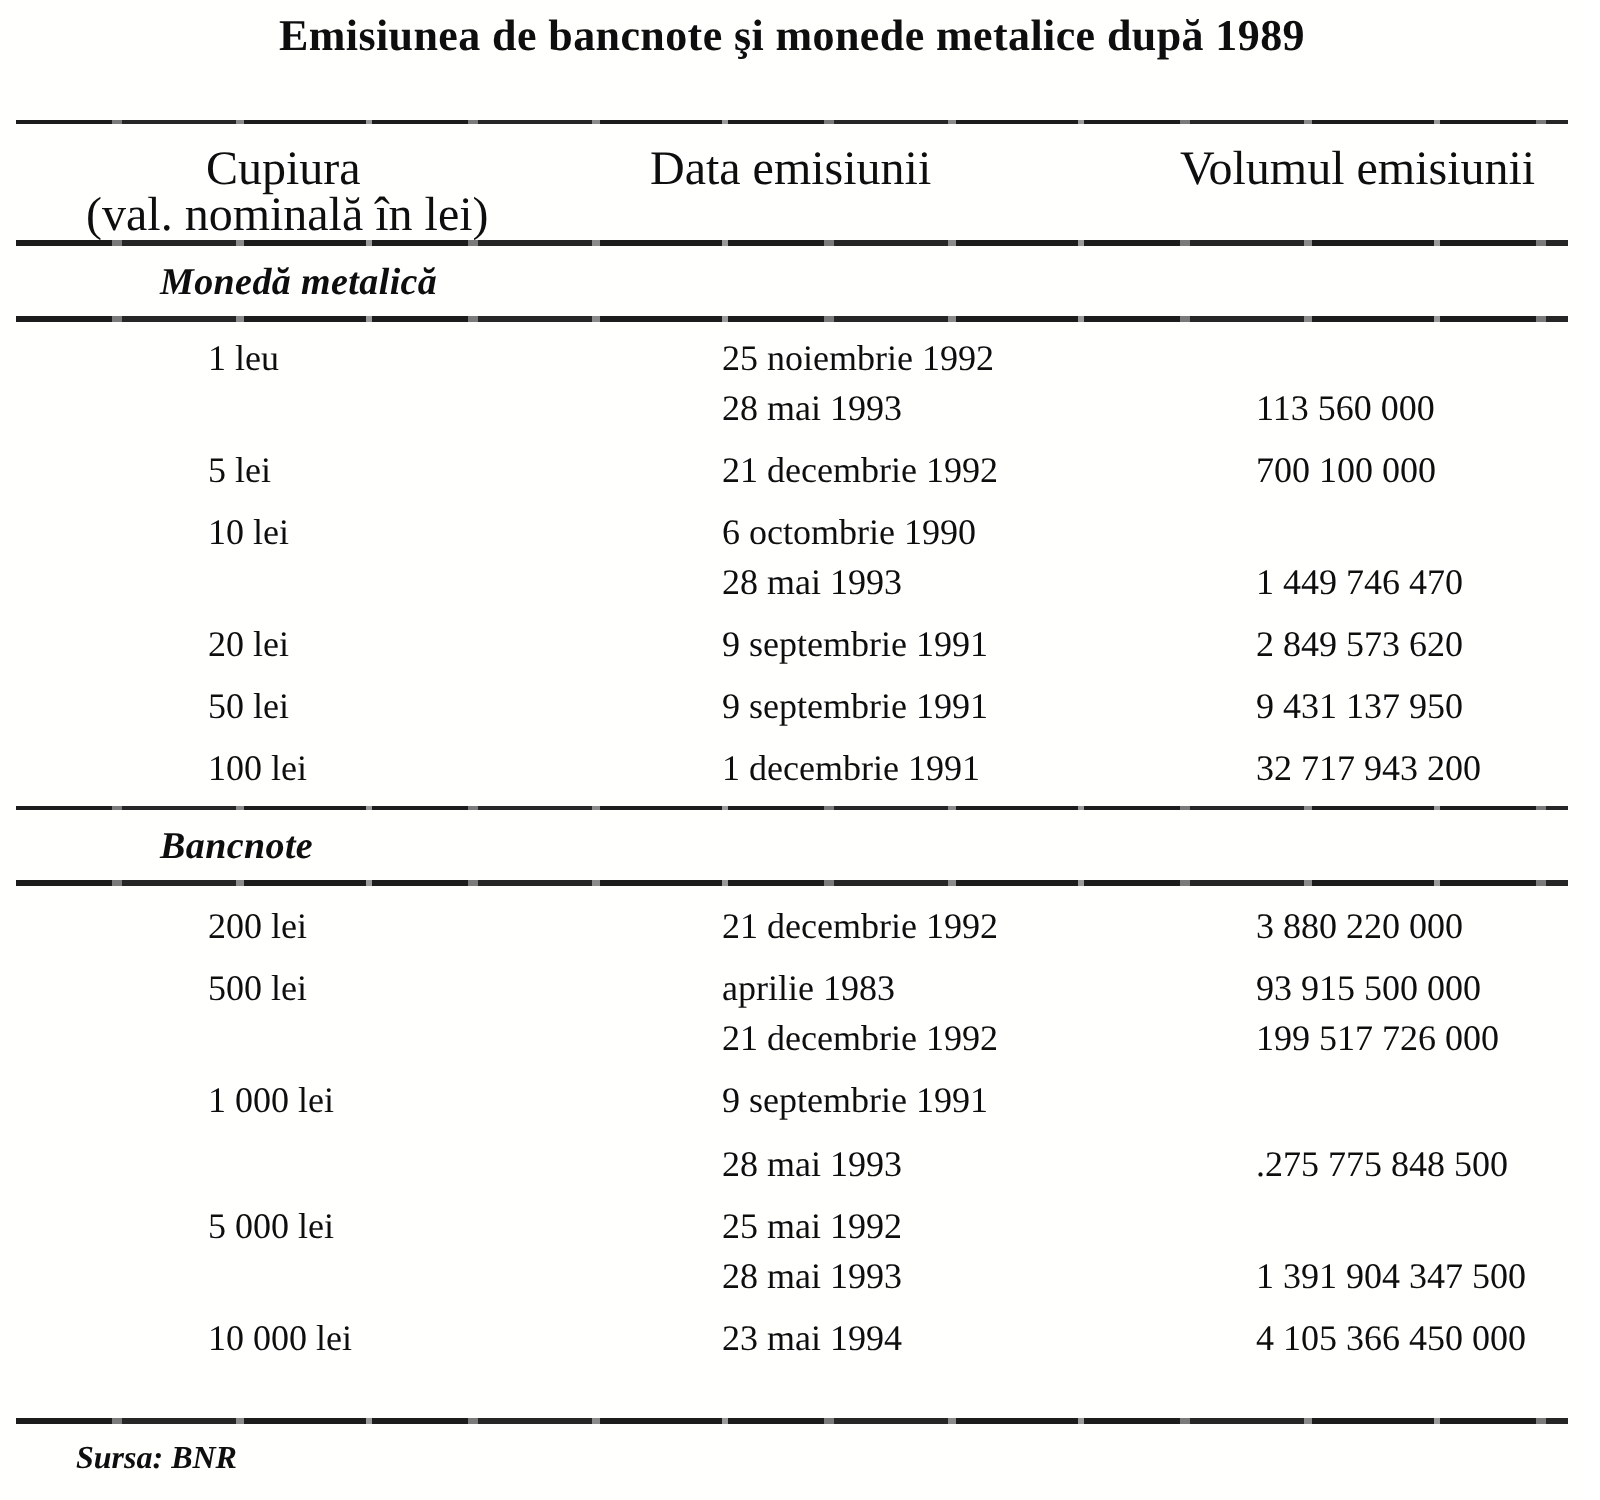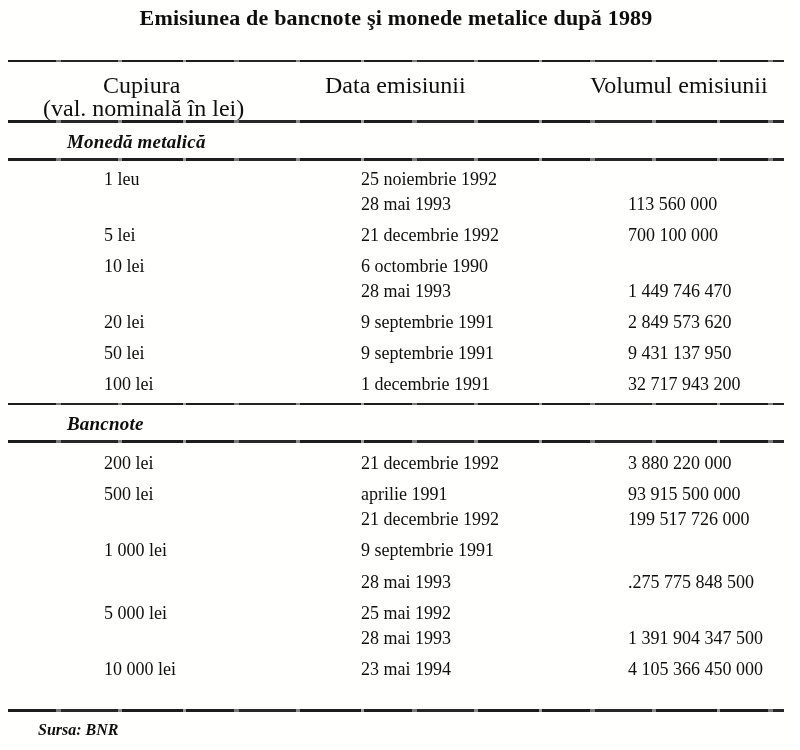--- a/index.html
+++ b/index.html
@@ -20,21 +20,21 @@
   .rule{
     position:absolute;left:8px;right:8px;height:2px;
     background:repeating-linear-gradient(90deg,
       #1c1c1c 0 48px,#7a7a7a 48px 53px,
       #262626 53px 110px,#8a8a8a 110px 114px,
       #1c1c1c 114px 175px,#9a9a9a 175px 178px);
   }
   .rule.thick{height:3px;}
   .hdr{position:absolute;font-size:24px;}
   .section-label{
-    position:absolute;left:67px;
+    position:absolute;left:80px;
     font-size:19px;font-style:italic;font-weight:bold;
     letter-spacing:0.2px;
   }
   .rows{position:absolute;left:0;right:0;margin-left:36px;}
   .row{margin-bottom:6px;}
   .line{
     display:grid;
     grid-template-columns:257px 267px auto;
     padding-left:68px;
     line-height:25px;
@@ -134,21 +134,21 @@
     <div class="row">
       <div class="line">
         <span class="c1">200 lei</span>
         <span class="c2">21 decembrie 1992</span>
         <span class="c3">3 880 220 000</span>
       </div>
     </div>
     <div class="row">
       <div class="line">
         <span class="c1">500 lei</span>
-        <span class="c2">aprilie 1991</span>
+        <span class="c2">aprilie 1983</span>
         <span class="c3">93 915 500 000</span>
       </div>
       <div class="line">
         <span class="c1"></span>
         <span class="c2">21 decembrie 1992</span>
         <span class="c3">199 517 726 000</span>
       </div>
     </div>
     <div class="row">
       <div class="line">

